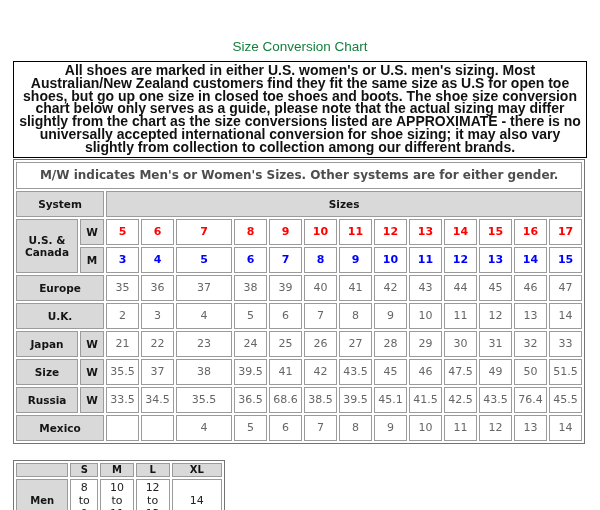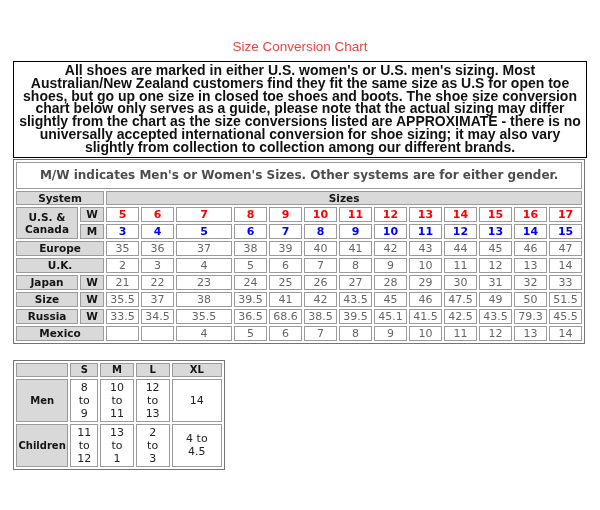--- a/index.html
+++ b/index.html
@@ -6,21 +6,21 @@
   html, body {
     width: 600px; height: 510px;
     background: #ffffff;
     font-family: "DejaVu Sans", sans-serif;
     overflow: hidden;
   }
   .page-title {
     font-family: "Liberation Sans", sans-serif;
     font-size: 13.5px;
     font-weight: normal;
-    color: #ef4444;
+    color: #15803d;
     text-align: center;
     margin: 39px 0 7px 0;
   }
   .intro-box {
     margin: 0 13px;
     border: 1px solid #000000;
     padding: 2px 5px 3px 5px;
     font-family: "Liberation Sans", sans-serif;
     font-size: 14px;
     font-weight: bold;
@@ -42,21 +42,21 @@
     text-align: center;
     vertical-align: middle;
     padding: 0;
     overflow: hidden;
   }
   table.sizes th {
     background: var(--head-bg, #d9d9d9);
     color: #141414;
     font-weight: bold;
     font-size: 10.5px;
-    height: 14px;
+    height: 26px;
     line-height: 12px;
   }
   td.note-cell {
     background: #ffffff;
     color: #4d4d4d;
     font-weight: bold;
     font-size: 12px;
     height: 27px;
   }
   table.sizes td.val {
@@ -250,21 +250,21 @@
         <td class="val">34.5</td>
         <td class="val">35.5</td>
         <td class="val">36.5</td>
         <td class="val">68.6</td>
         <td class="val">38.5</td>
         <td class="val">39.5</td>
         <td class="val">45.1</td>
         <td class="val">41.5</td>
         <td class="val">42.5</td>
         <td class="val">43.5</td>
-        <td class="val">79.3</td>
+        <td class="val">76.4</td>
         <td class="val">45.5</td>
       </tr>
       <tr>
         <th colspan="2">Mexico</th>
         <td class="val"></td>
         <td class="val"></td>
         <td class="val">4</td>
         <td class="val">5</td>
         <td class="val">6</td>
         <td class="val">7</td>

